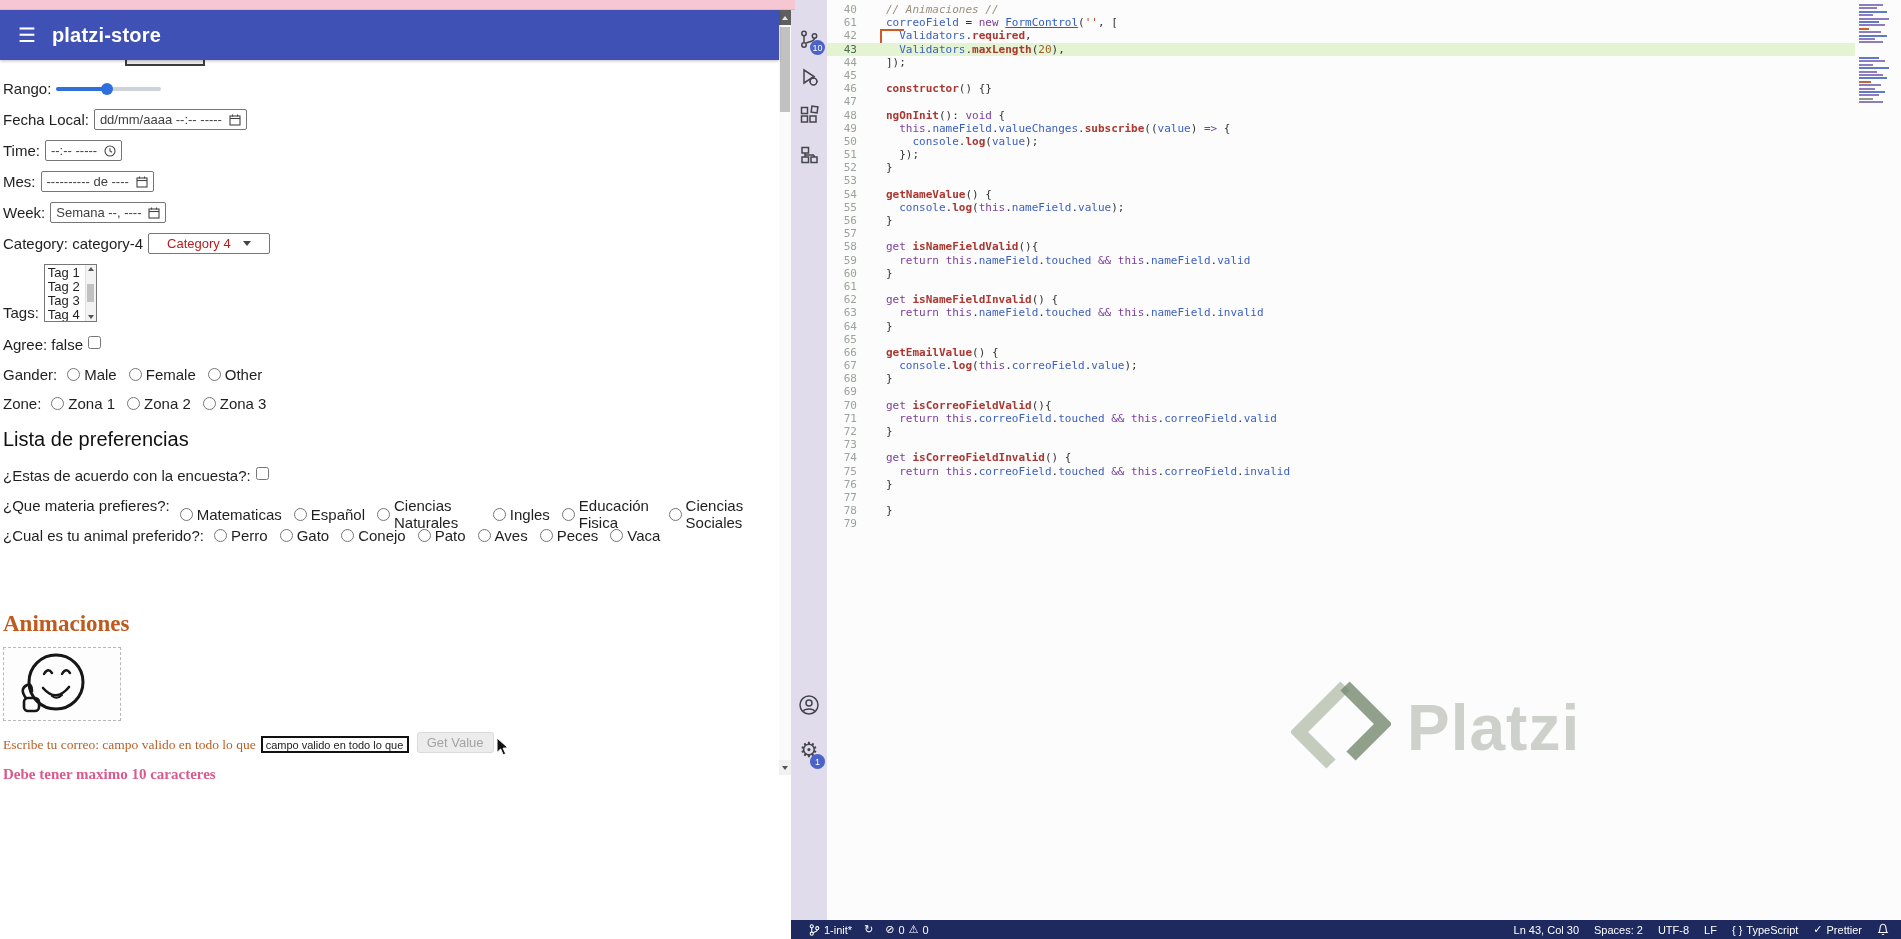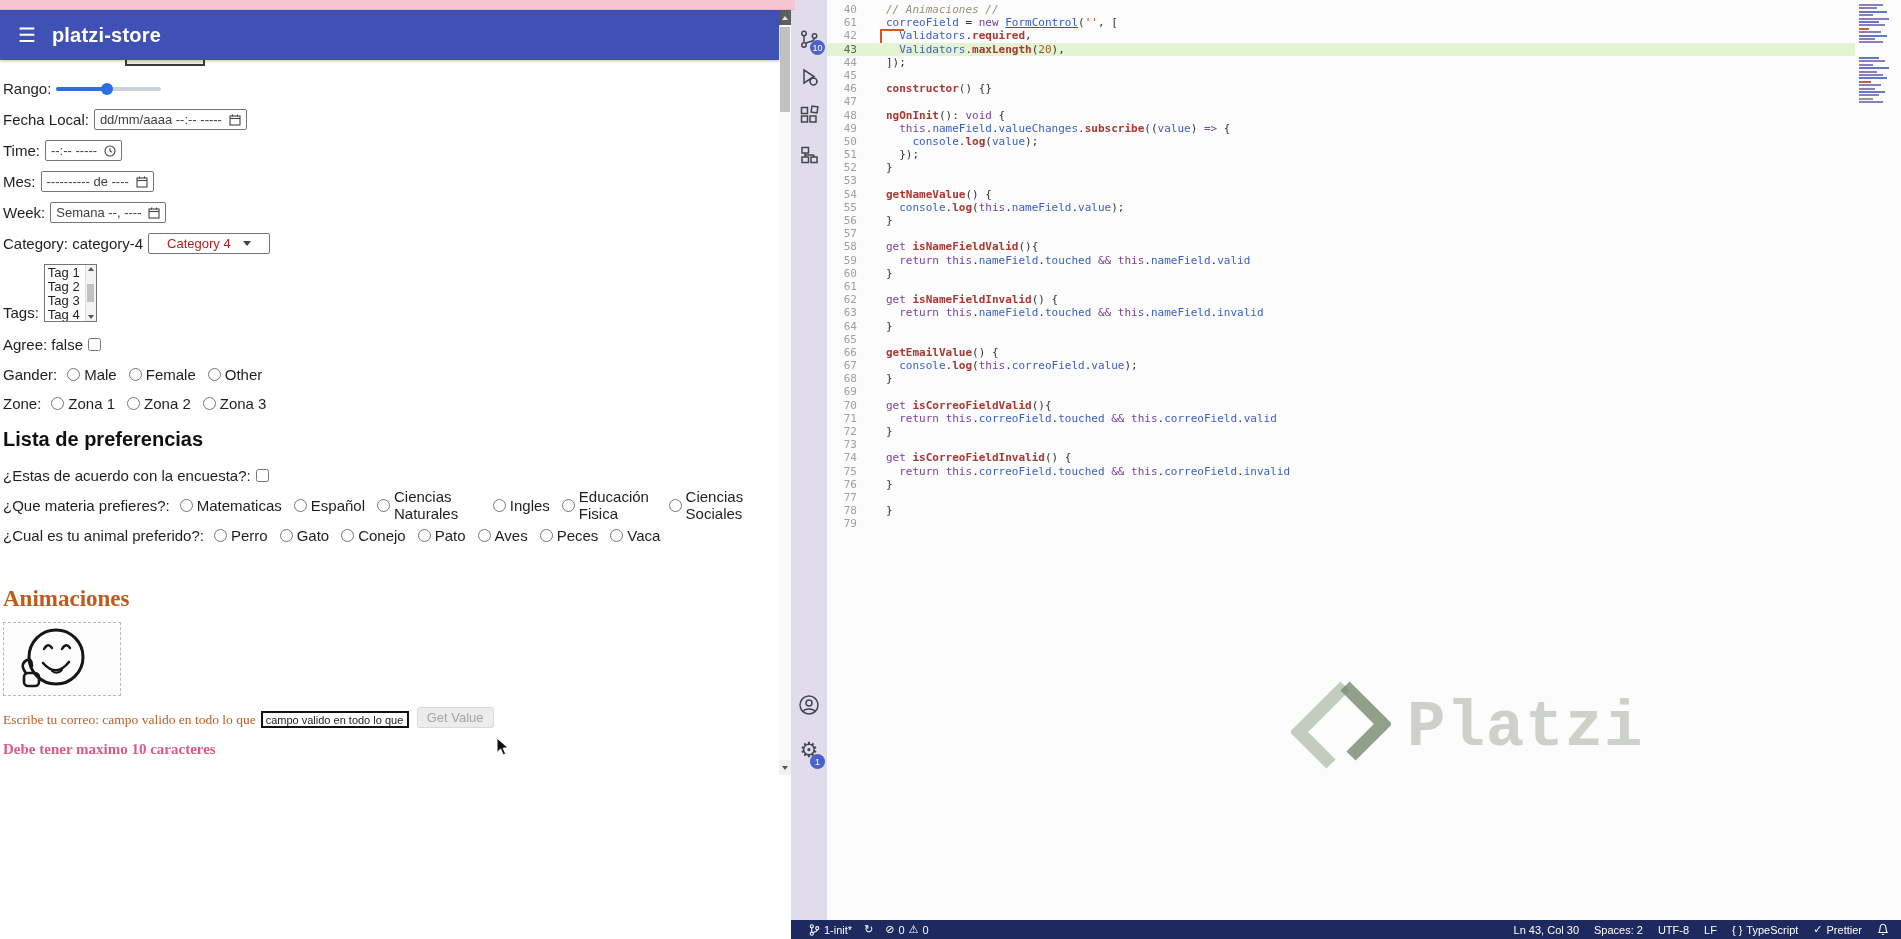--- a/index.html
+++ b/index.html
@@ -38,29 +38,29 @@
   .tags-row .lbl{margin-bottom:1px;}
   .listbox{width:53px;height:58px;border:1px solid #767676;display:flex;background:#fff;}
   .lb-items{flex:1;font-size:13px;line-height:14px;padding:1px 0 0 3px;overflow:hidden;white-space:nowrap;}
   .lb-scroll{width:11px;background:#f3f3f3;border-left:1px solid #e0e0e0;display:flex;flex-direction:column;
              align-items:center;justify-content:space-between;padding:2px 0;}
   .lb-thumb{width:7px;height:18px;background:#c1c1c1;}
   .tri{width:0;height:0;border-left:3px solid transparent;border-right:3px solid transparent;}
   .tri.up{border-bottom:4px solid #555;}
   .tri.down{border-top:4px solid #555;}
   
-  .srow{display:flex;align-items:center;height:16px;margin-bottom:14px;}
+  .srow{display:flex;align-items:flex-start;height:16px;margin-bottom:14px;}
   input[type=checkbox],input[type=radio]{width:13px;height:13px;margin:0;}
   .opts{display:flex;align-items:center;margin-left:5px;}
   .radio-item{display:inline-flex;align-items:center;margin-right:12px;}
   .radio-item span{margin-left:4px;}
-  .pref-heading{font-size:20px;font-weight:bold;color:#101010;height:23px;margin-bottom:16px;}
+  .pref-heading{font-size:20px;font-weight:normal;color:#101010;height:23px;margin-bottom:16px;}
   .gander-row{margin-bottom:13px;}
   .zone-row{margin-bottom:17px;}
-  .animal-row{margin-bottom:43px;}
+  .animal-row{margin-bottom:68px;}
   .anim-heading{font-family:"Liberation Serif",serif;font-weight:bold;font-size:23px;color:#c05a1c;
                 height:24px;margin-bottom:12px;}
   .img-box{width:118px;height:74px;border:1px dashed #b9b9b9;margin-bottom:14px;display:flex;
            align-items:center;justify-content:flex-start;background:#fdfdfd;}
   .correo-row{display:flex;align-items:flex-end;height:18px;margin-bottom:13px;}
   .correo-label{font-family:"Liberation Serif",serif;font-size:13.5px;color:#bc5f25;margin-right:5px;white-space:nowrap;}
   .correo-input{width:148px;height:17px;border:2px solid #111;font-size:11px;padding:0 3px;
                 font-family:"Liberation Sans",sans-serif;color:#222;}
   .getvalue-btn{margin-left:8px;background:#ececec;color:#a4a4a4;border:1px solid #dadada;border-radius:3px;
                 font-size:13px;padding:2px 9px;font-family:"Liberation Sans",sans-serif;}
@@ -105,21 +105,21 @@
   .mm-bar{position:absolute;left:2px;height:2px;}
   
   .status-bar{position:absolute;left:0;bottom:0;width:1110px;height:19px;background:#1e2960;color:#fff;
               display:flex;align-items:center;font-size:11px;}
   .sb-left{display:flex;align-items:center;gap:12px;padding-left:18px;}
   .sb-right{margin-left:auto;display:flex;align-items:center;gap:15px;padding-right:12px;}
   .sb-item{display:flex;align-items:center;gap:4px;cursor:pointer;white-space:nowrap;}
   .sb-item .glyph{font-size:11px;}
   
   .watermark{position:absolute;left:500px;top:678px;display:flex;align-items:center;gap:16px;pointer-events:none;}
-  .wm-text{font-size:64px;font-weight:600;color:#caccc7;letter-spacing:1px;opacity:.9;font-family:Liberation Mono, monospace;}
+  .wm-text{font-size:64px;font-weight:600;color:#caccc7;letter-spacing:1px;opacity:.9;}
   
   .cursor{position:absolute;left:496px;top:737px;z-index:9;}
 </style>
 </head>
 <body>
 
 <div class="screen">
 
   <div class="browser-pane">
     <div class="pink-strip"></div>

